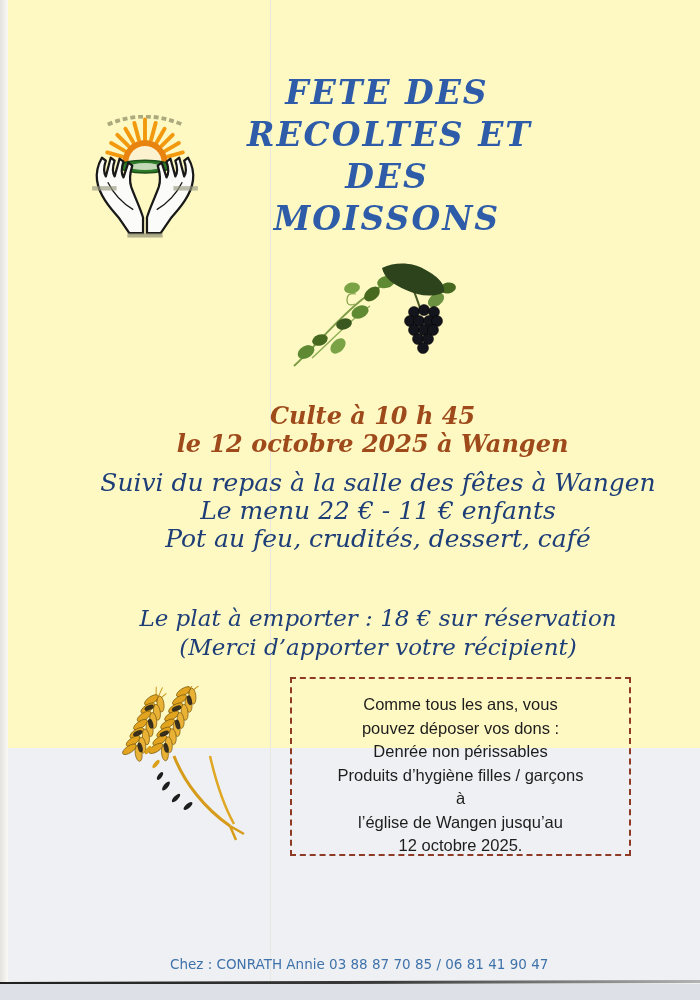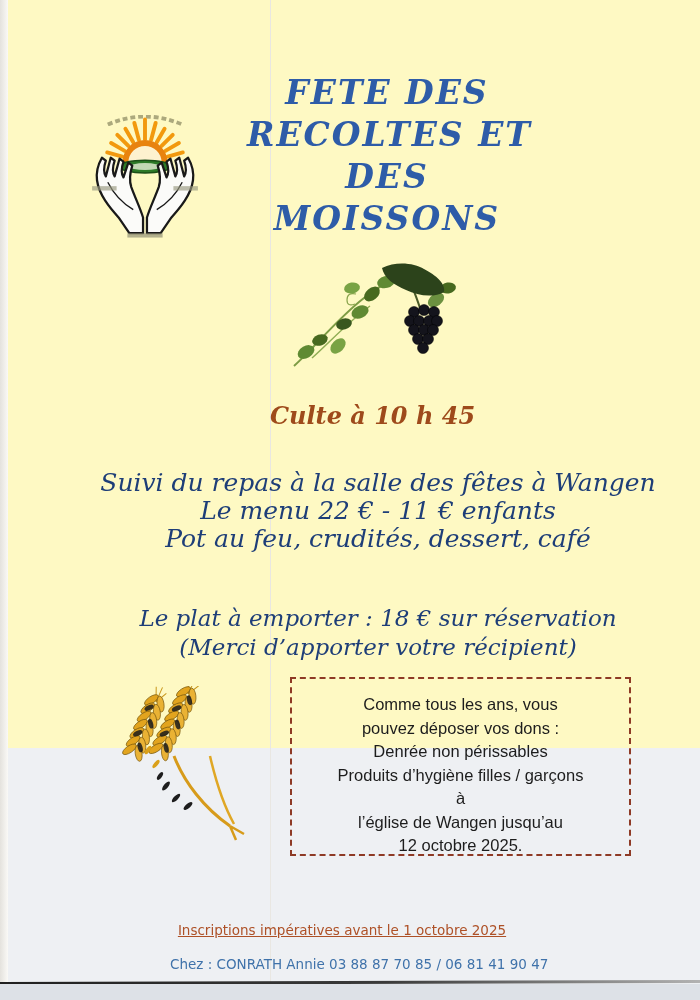--- a/index.html
+++ b/index.html
@@ -185,20 +185,21 @@
           <circle cx="147" cy="72" r="5.5"></circle>
         <circle cx="132" cy="81" r="5.5"></circle>
           <circle cx="142" cy="81" r="5.5"></circle>
         <circle cx="137" cy="90" r="5.5"></circle>
       </g>
     </svg>
   </div>
 
   <div class="service script">
     <div>Culte à 10 h 45</div>
+    <div>le 12 octobre 2025 à Wangen</div>
   </div>
 
   <div class="meal script">
     <div>Suivi du repas à la salle des fêtes à Wangen</div>
     <div>Le menu  22 € - 11 € enfants</div>
     <div>Pot au feu, crudités, dessert, café</div>
   </div>
 
   <div class="takeaway script">
     <div>Le plat à emporter : 18 €  sur réservation</div>
@@ -270,18 +271,17 @@
       <div>Comme tous les ans, vous</div>
       <div>pouvez déposer vos dons :</div>
       <div>Denrée non périssables</div>
       <div>Produits d’hygiène filles / garçons</div>
       <div>à</div>
       <div>l’église de Wangen jusqu’au</div>
       <div>12 octobre 2025.</div>
     </div>
   </div>
 
-  <div class="registration">Inscriptions impératives avant le 1 octobre 2025</div>
   <div class="contact">Chez : CONRATH Annie  03 88 87 70 85 / 06 81 41 90 47</div>
 
   <div class="scan-line"></div>
 </div>
 <div class="scan-below"></div>
 
 </body></html>

